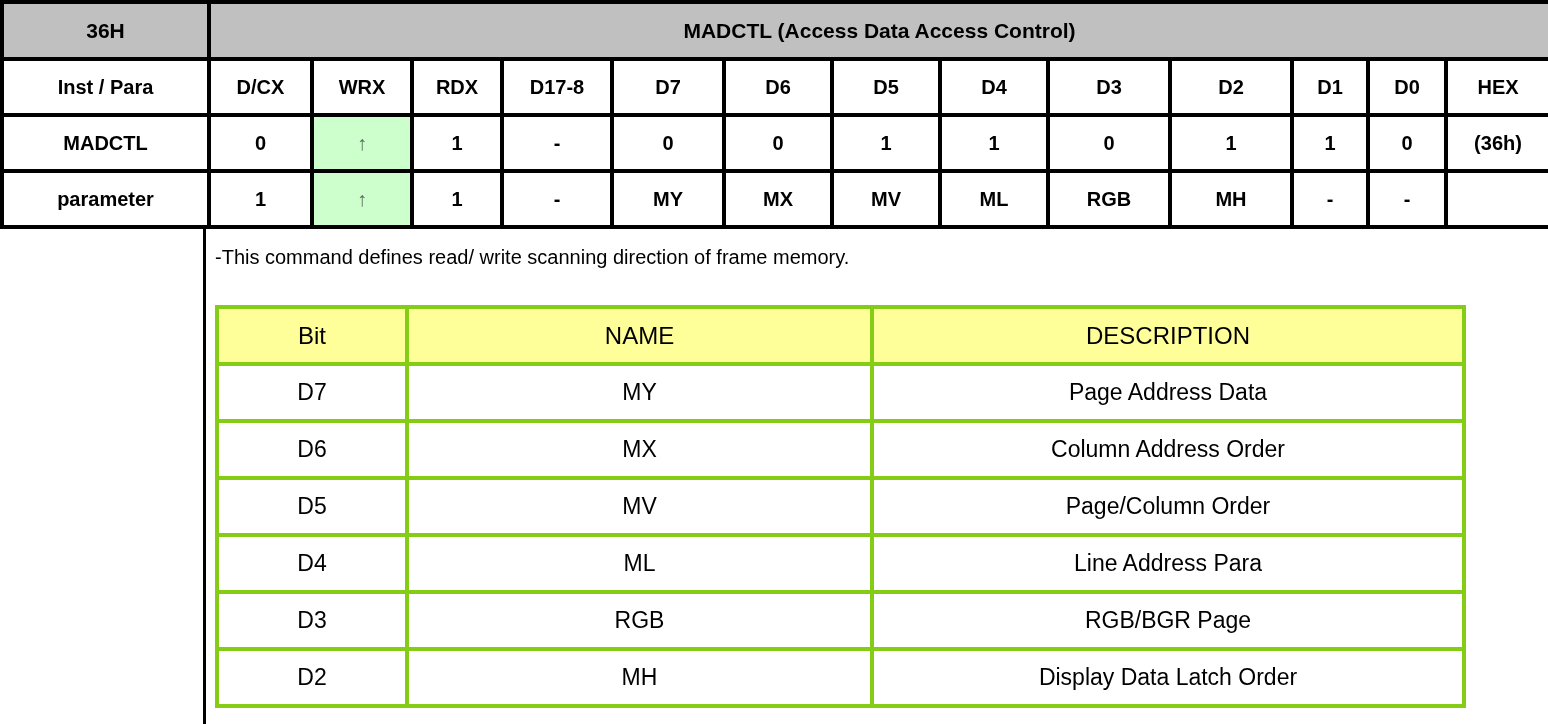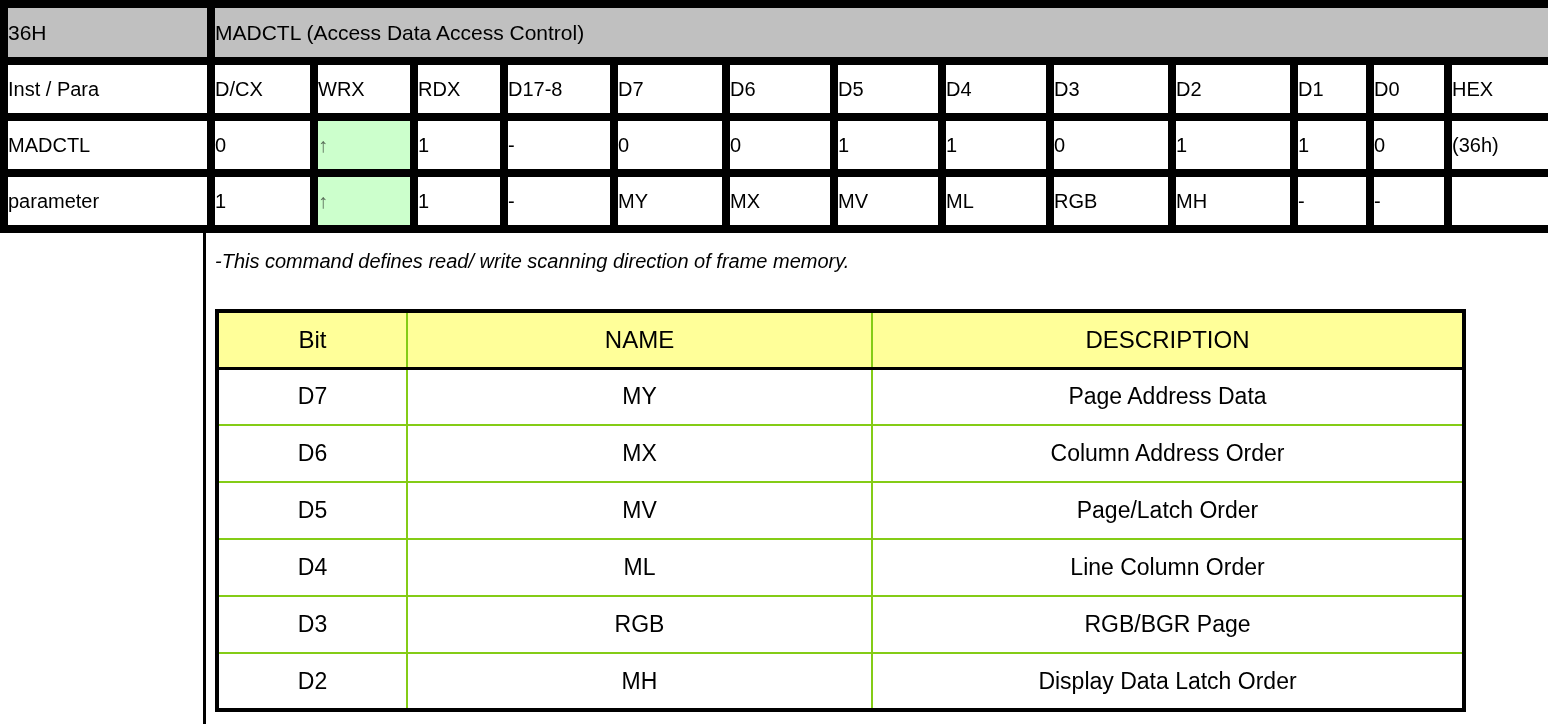--- a/index.html
+++ b/index.html
@@ -16,27 +16,28 @@
     overflow: hidden;
   }
 
   
   table.pin-table {
     border-collapse: collapse;
     table-layout: fixed;
     width: 1548px;
   }
   table.pin-table td {
-    border: 8px solid #000000;
-    text-align: left;
+    border: 4px solid #000000;
+    text-align: center;
     vertical-align: middle;
     font-size: 20px;
     height: 56px;
     overflow: hidden;
     white-space: nowrap;
+    font-weight: bold;
   }
   table.pin-table td:first-child {
     border-right-width: 3px;
   }
   tr.title-row td {
     background: var(--header-gray, #c0c0c0);
     height: 57px;
     font-size: 21px;
   }
   td.green {
@@ -55,32 +56,31 @@
     width: 206px;
     border-right: 3px solid #000;
   }
   .desc-content {
     flex: 1;
     padding-left: 9px;
   }
   .note {
     margin-top: 17px;
     font-size: 20px;
-    font-style: italic;
   }
 
   
   table.bit-table {
     border-collapse: collapse;
     table-layout: fixed;
     margin-top: 36px;
     border: 4px solid #000;
   }
   table.bit-table td {
-    border: 2px solid #84cc16;
+    border: 4px solid #84cc16;
     text-align: center;
     vertical-align: middle;
     height: 57px;
     font-size: 23px;
     overflow: hidden;
     white-space: nowrap;
   }
   table.bit-table thead td {
     background: var(--bit-yellow, #ffff99);
     border-bottom: 3px solid #000;
@@ -192,26 +192,26 @@
               <td>Page Address Data</td>
             </tr>
             <tr>
               <td>D6</td>
               <td>MX</td>
               <td>Column Address Order</td>
             </tr>
             <tr>
               <td>D5</td>
               <td>MV</td>
-              <td>Page/Latch Order</td>
+              <td>Page/Column Order</td>
             </tr>
             <tr>
               <td>D4</td>
               <td>ML</td>
-              <td>Line Column Order</td>
+              <td>Line Address Para</td>
             </tr>
             <tr>
               <td>D3</td>
               <td>RGB</td>
               <td>RGB/BGR Page</td>
             </tr>
             <tr>
               <td>D2</td>
               <td>MH</td>
               <td>Display Data Latch Order</td>

